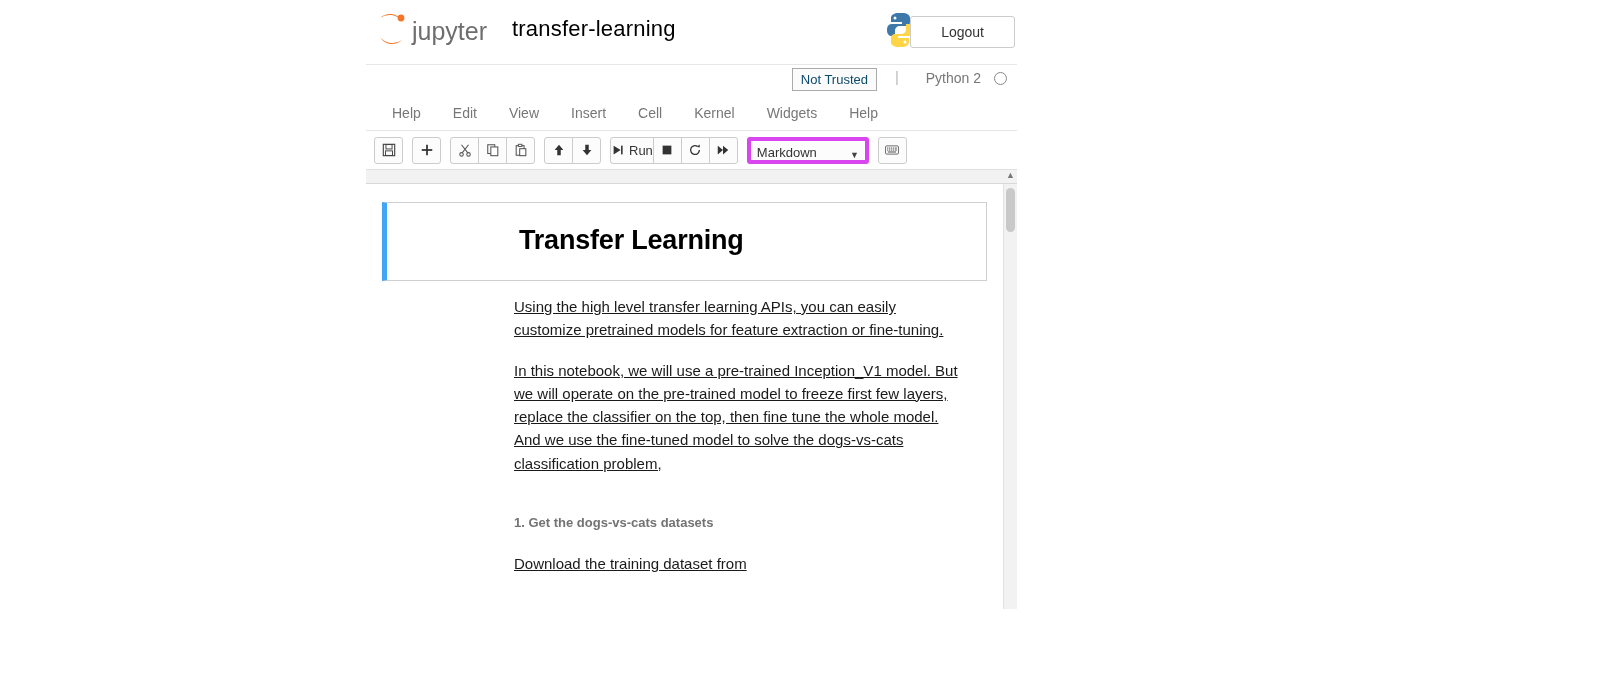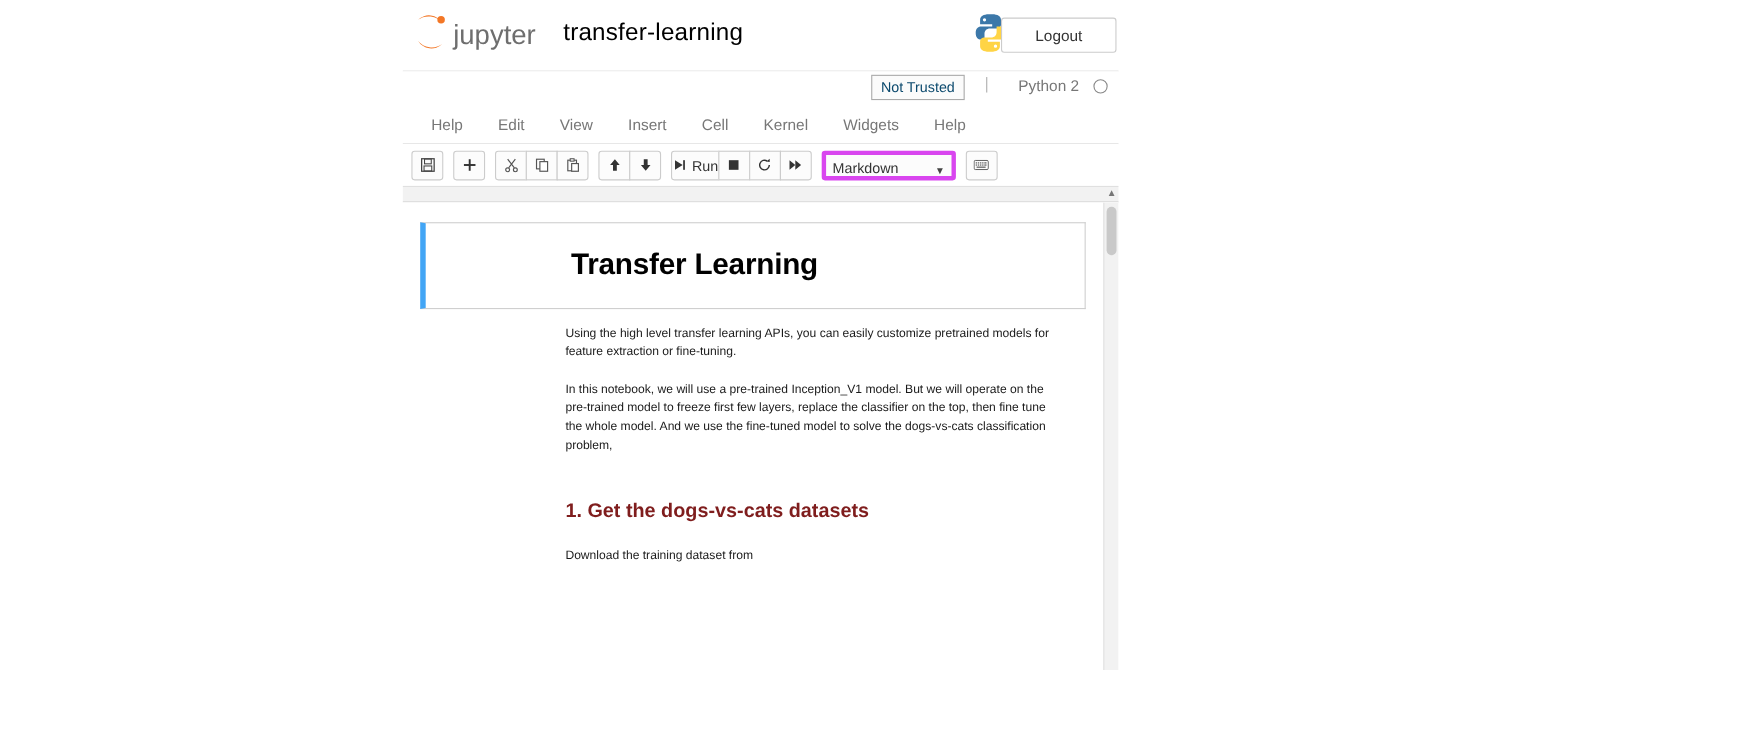--- a/index.html
+++ b/index.html
@@ -251,37 +251,38 @@
     margin: 8px 0 10px 0;
     font-weight: bold;
     color: #000;
     letter-spacing: -0.2px;
   }
   .cell.plain {
     padding-left: 132px;
     padding-right: 10px;
   }
   p.md-p {
-    font-size: 11px;
+    font-size: 15px;
     line-height: 1.55;
     color: #1a1a1a;
     margin: 0 16px 17px 0;
     max-width: 460px;
+    text-decoration: underline;
   }
   h2.md-h2 {
     font-size: 22px;
     font-weight: bold;
     margin: 42px 0 22px 0;
     color: #000;
   }
   h3.md-h3 {
-    font-size: 18px;
+    font-size: 13px;
     font-weight: bold;
     margin: 40px 0 22px 0;
-    color: #7f1d1d;
+    color: #737373;
   }
 </style>
 </head>
 <body>
 
 <div class="notebook-window">
 
   <div class="nb-header">
     <div class="logo">
       <svg width="136" height="40" viewBox="0 0 136 40">

